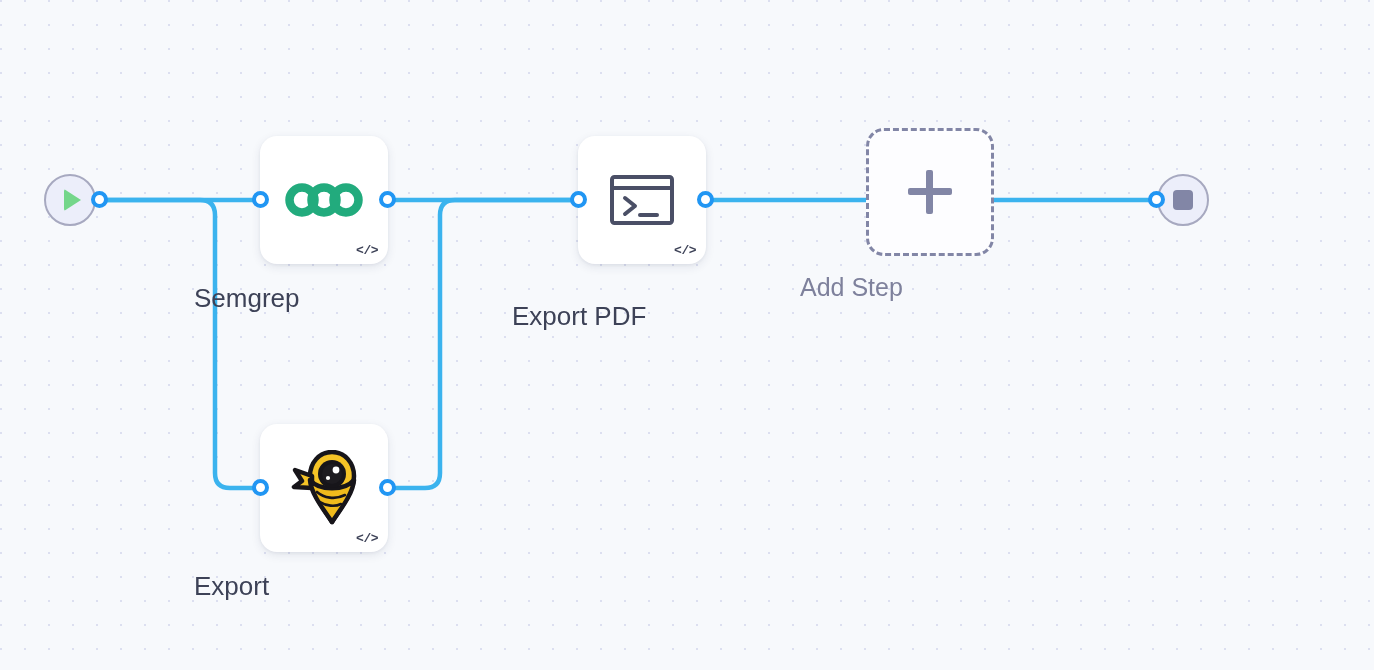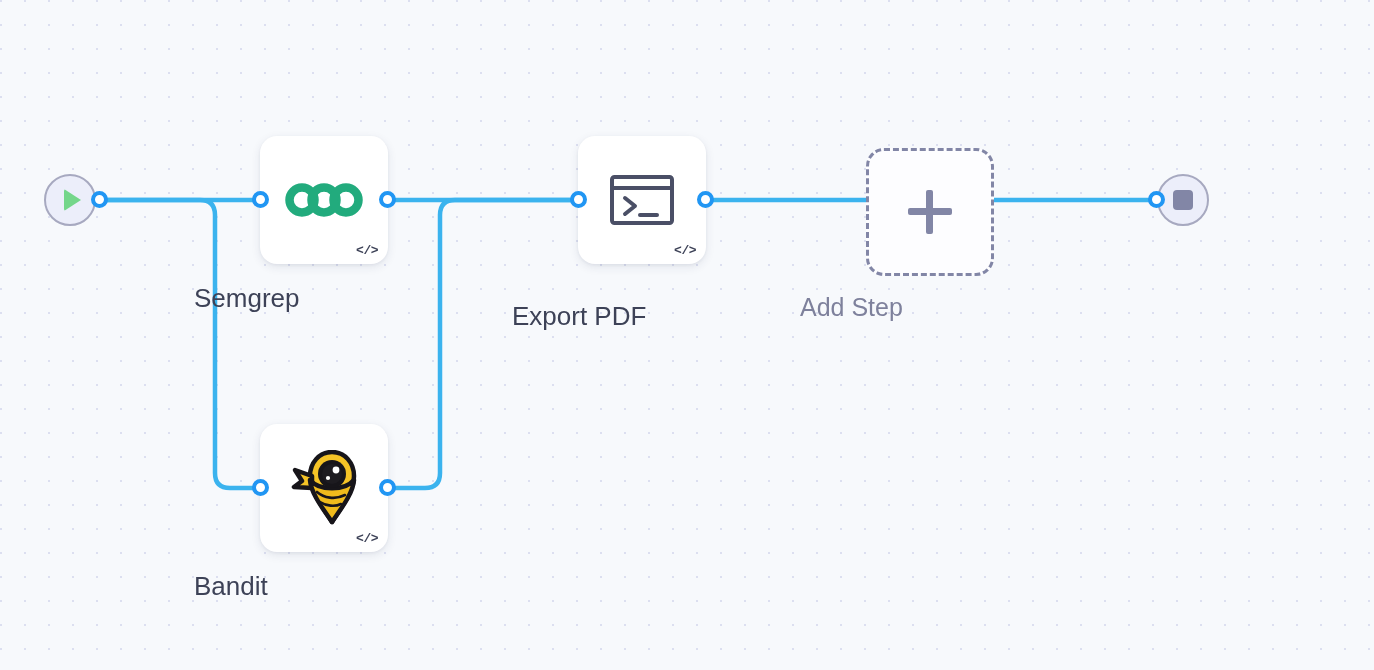--- a/index.html
+++ b/index.html
@@ -141,39 +141,39 @@
 
         <circle cx="41" cy="24" r="14" fill="#17151a"></circle>
         <circle cx="41" cy="24" r="10" fill="#1d1b20"></circle>
         <circle cx="45" cy="20" r="3.4" fill="#ffffff"></circle>
         <circle cx="37" cy="28" r="2.1" fill="#ffffff"></circle>
       </svg>
       <span class="code-badge">&lt;/&gt;</span>
     </div>
     <div class="port" style="left:-8px; top:55px;"></div>
     <div class="port" style="left:119px; top:55px;"></div>
-    <div class="label" style="left:-66px; top:147px;">Bandit</div>
+    <div class="label" style="left:-66px; top:147px;">Export</div>
   </div>
 
   <div class="node" style="left:578px; top:136px;">
     <div class="card">
       <svg class="term-icon" viewBox="0 0 66 52">
         <rect x="3" y="3" width="60" height="46" rx="2.5" fill="#fff" stroke="#4a4f66" stroke-width="4"></rect>
         <line x1="3" y1="14" x2="63" y2="14" stroke="#4a4f66" stroke-width="4"></line>
         <path d="M16,24 L26,32 L16,40" fill="none" stroke="#4a4f66" stroke-width="4" stroke-linecap="round" stroke-linejoin="round"></path>
         <line x1="31" y1="41" x2="48" y2="41" stroke="#4a4f66" stroke-width="4" stroke-linecap="round"></line>
       </svg>
       <span class="code-badge">&lt;/&gt;</span>
     </div>
     <div class="port" style="left:-8px; top:55px;"></div>
     <div class="port" style="left:119px; top:55px;"></div>
     <div class="label" style="left:-66px; top:165px;">Export PDF</div>
   </div>
 
-  <div class="node" style="left:866px; top:148px;text-decoration:underline;">
+  <div class="node" style="left:866px; top:128px;text-decoration:underline;">
     <div class="card dashed">
       <div class="plus"></div>
     </div>
     <div class="label muted" style="left:-66px; top:145px;">Add Step</div>
   </div>
 
   <div class="node" style="left:1157px; top:174px;">
     <div class="term">
       <div class="stop-sq"></div>
     </div>

